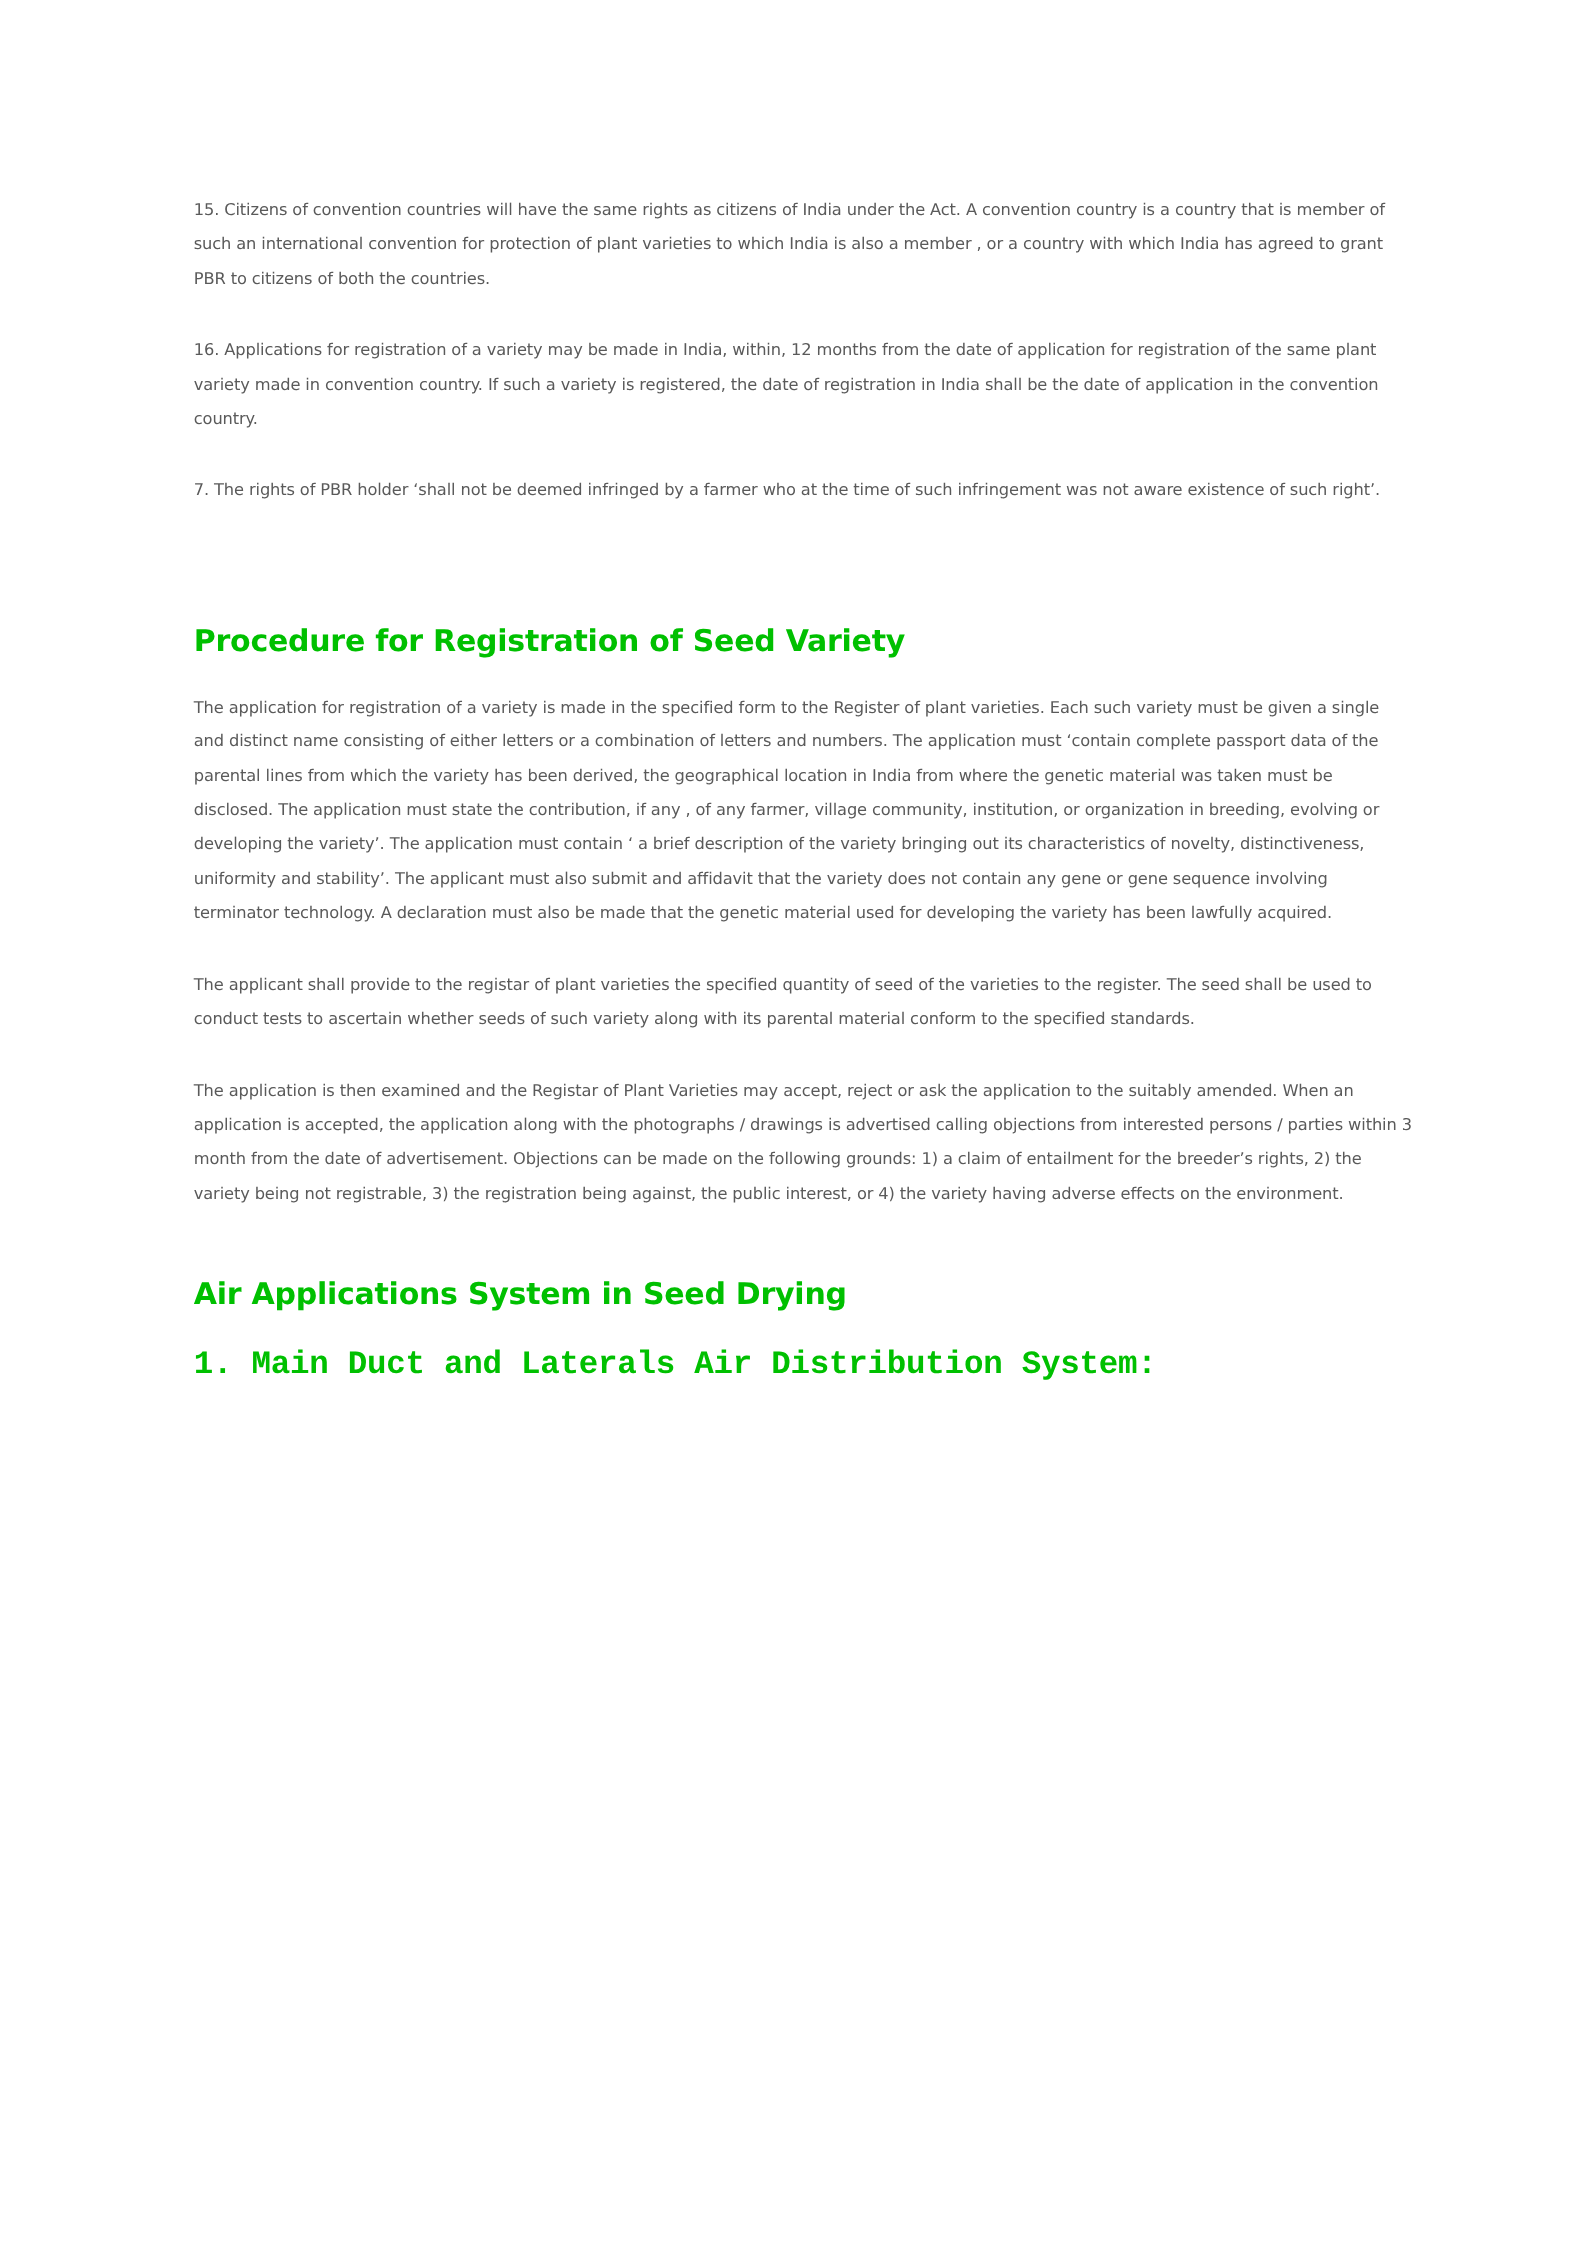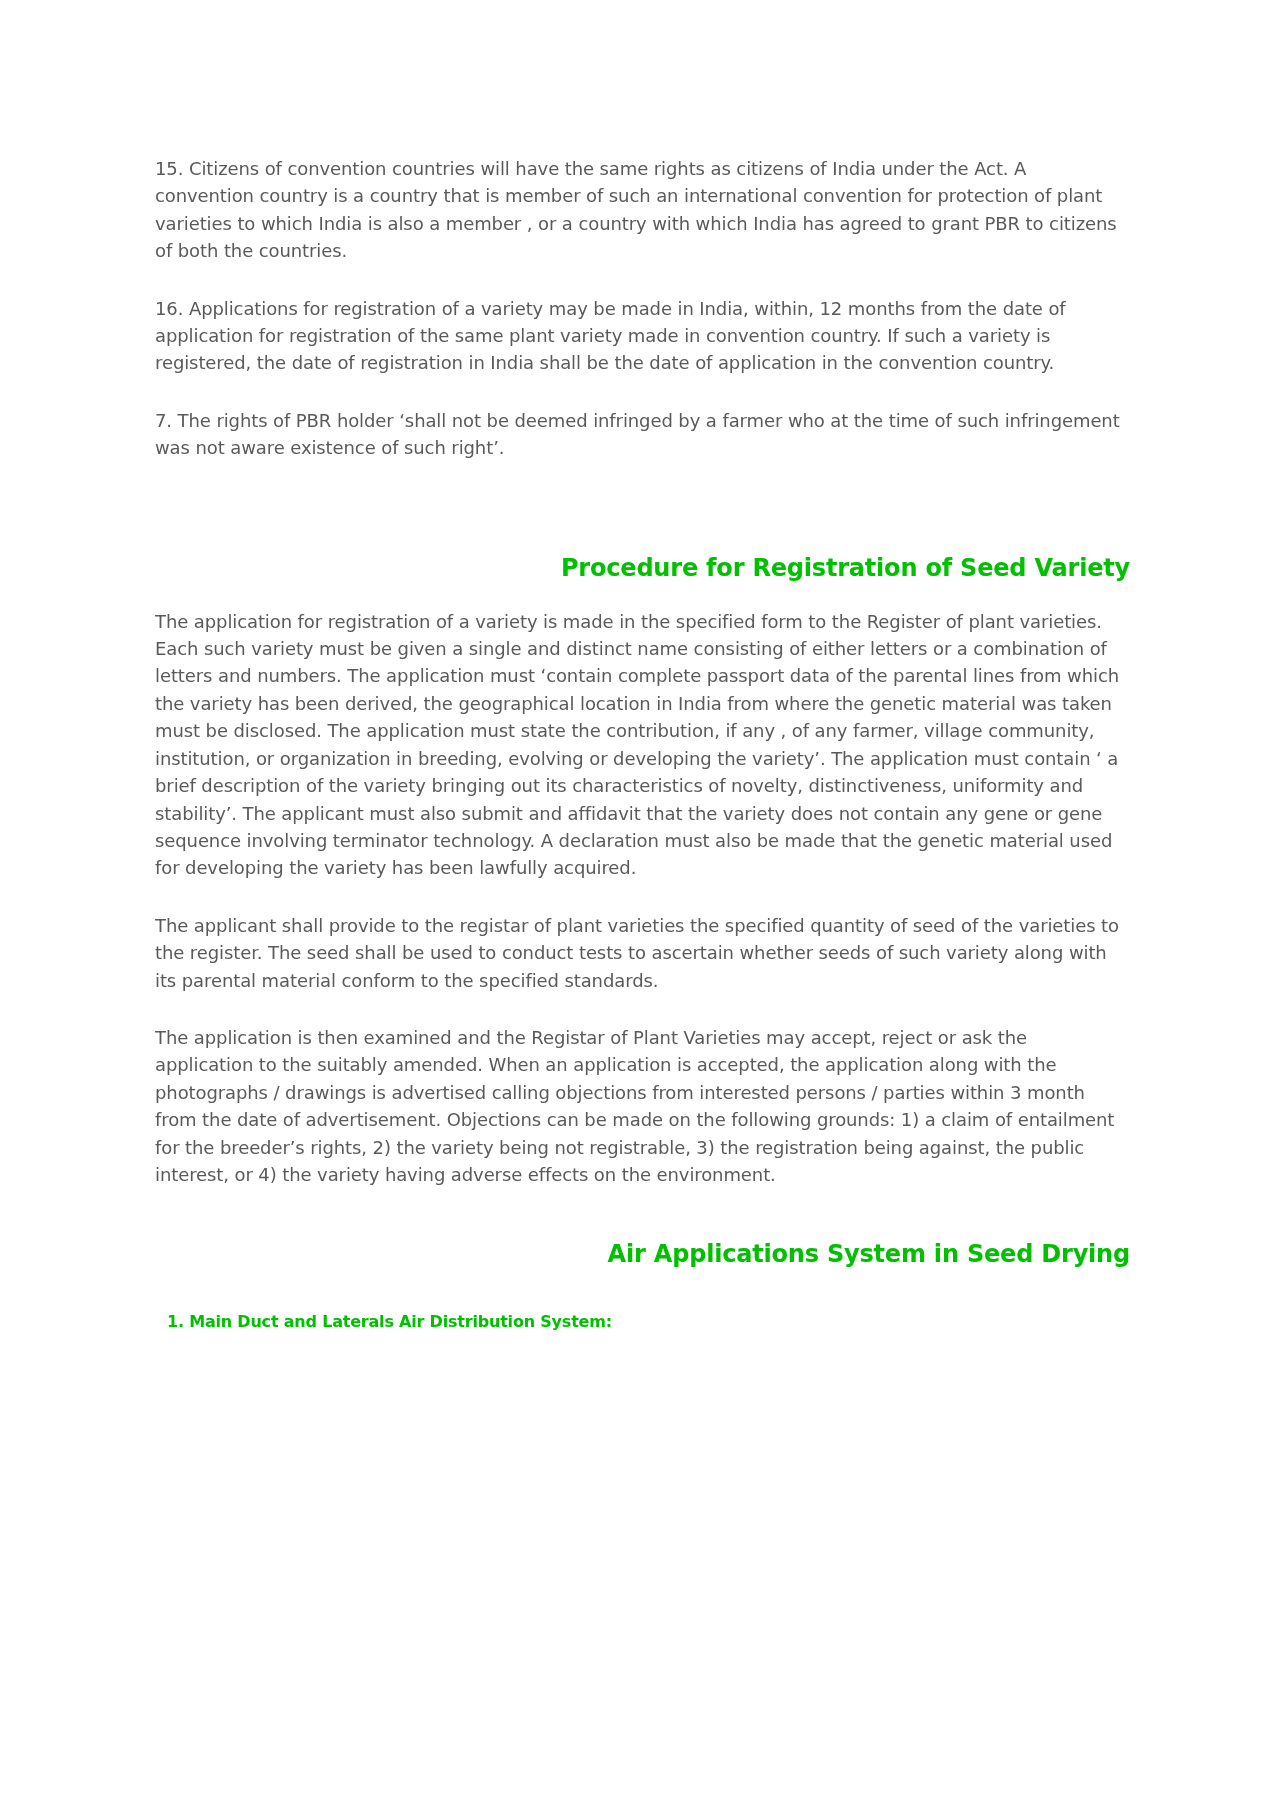--- a/index.html
+++ b/index.html
@@ -16,42 +16,43 @@
       color: #5a5a5a;
     }
     .page {
       position: absolute;
       left: 155px;
       top: 155px;
       width: 975px;
     }
     p.para {
       margin: 0;
-      font-size: 18px;
+      font-size: 13px;
       line-height: 27.4px;
       letter-spacing: -0.1px;
       word-spacing: 0px;
     }
     .gap-sm { height: 30px; }
     h2.section-heading {
       margin: 0;
-      text-align: right;
+      text-align: left;
       color: #00c000;
       font-size: 24px;
       font-weight: bold;
       line-height: 32px;
       letter-spacing: -0.2px;
     }
     h3.sub-heading {
-      margin: 12px;
+      margin: 0;
       color: #00c000;
-      font-size: 16px;
+      font-size: 26px;
       font-weight: bold;
       line-height: 28px;
       letter-spacing: -0.2px;
+      font-family: Liberation Mono, monospace;
     }
   </style>
 </head>
 <body>
 
 <div class="page">
 
   <p class="para">15. Citizens of convention countries will have the same rights as citizens of India under the Act. A convention country is a country that is member of such an international convention for protection of plant varieties to which India is also a member , or a country with which India has agreed to grant PBR to citizens of both the countries.</p>
   <div class="gap-sm"></div>
 

